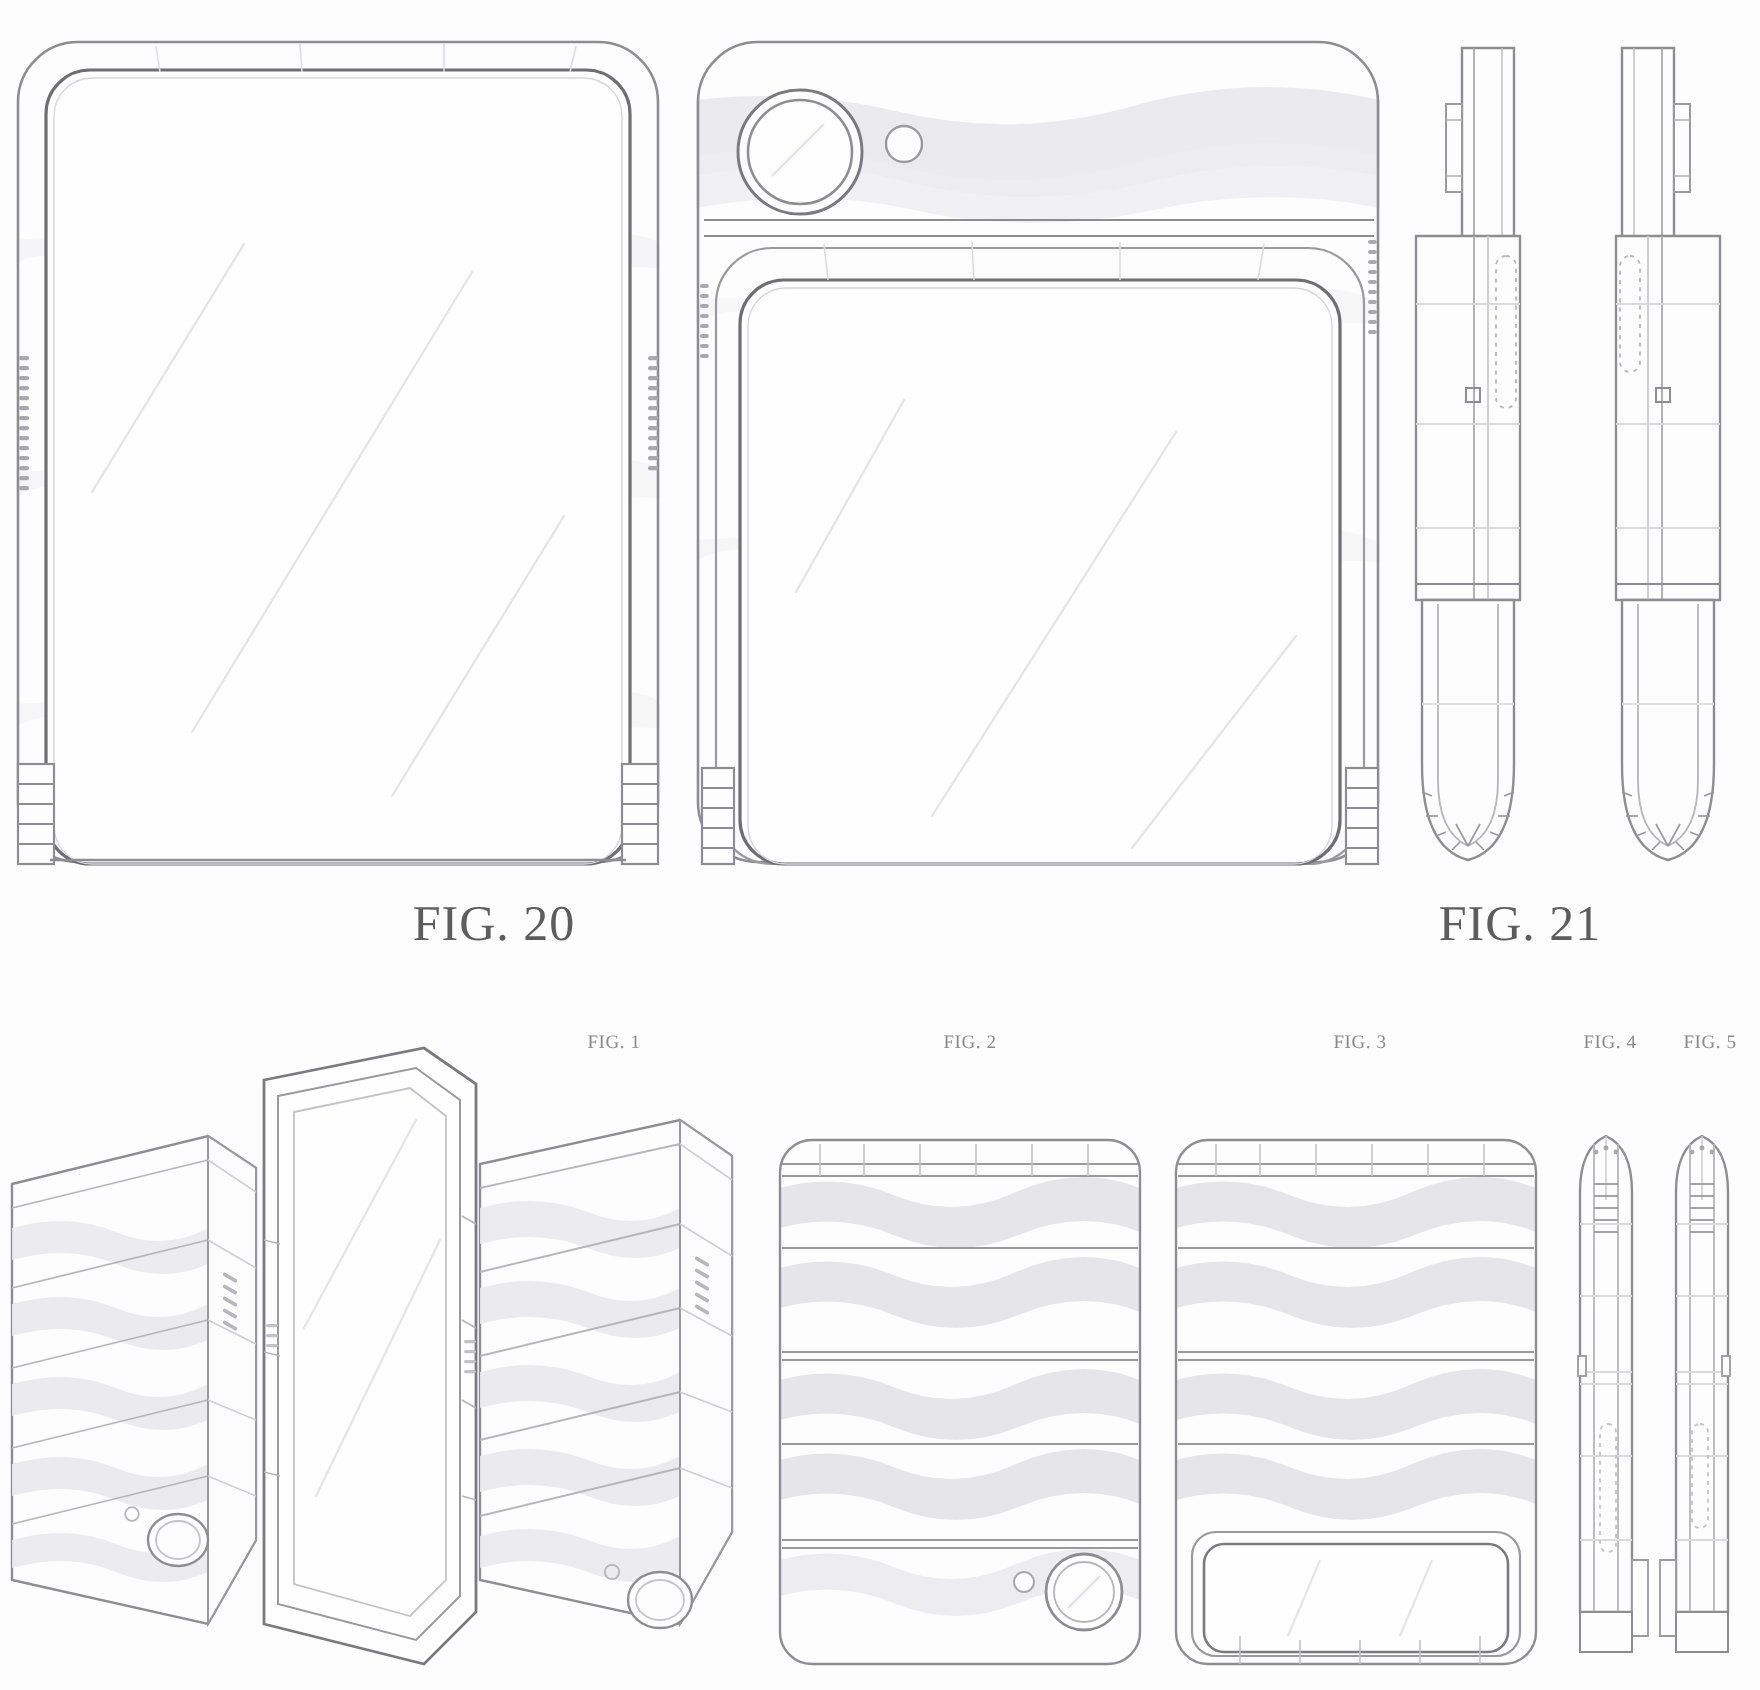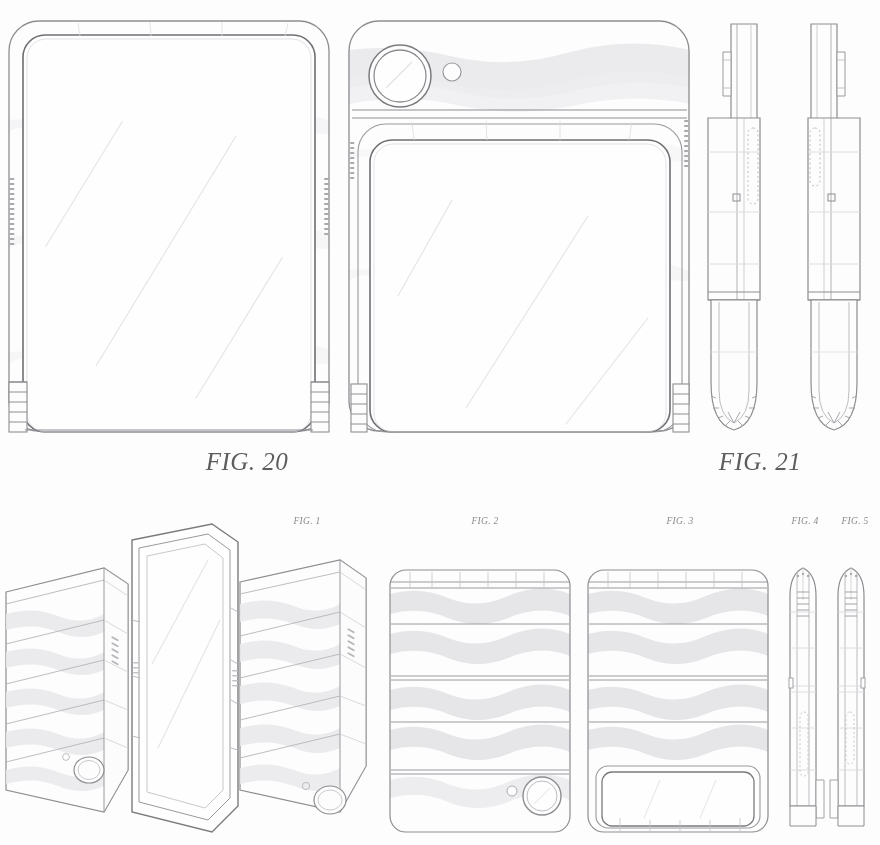--- a/index.html
+++ b/index.html
@@ -10,21 +10,20 @@
   }
   body {
     font-family: "Liberation Serif", serif;
   }
   #sheet {
     position: relative;
     width: 880px;
     height: 845px;
     background: #fdfdfd;
     overflow: hidden;
-    font-style: italic;
   }
   #sheet svg { display: block; }
   .figlabel-lg {
     font-family: "Liberation Serif", serif;
     font-size: 25px;
     fill: #5d5d5d;
     letter-spacing: 0.5px;
   }
   .figlabel-sm {
     font-family: "Liberation Serif", serif;

